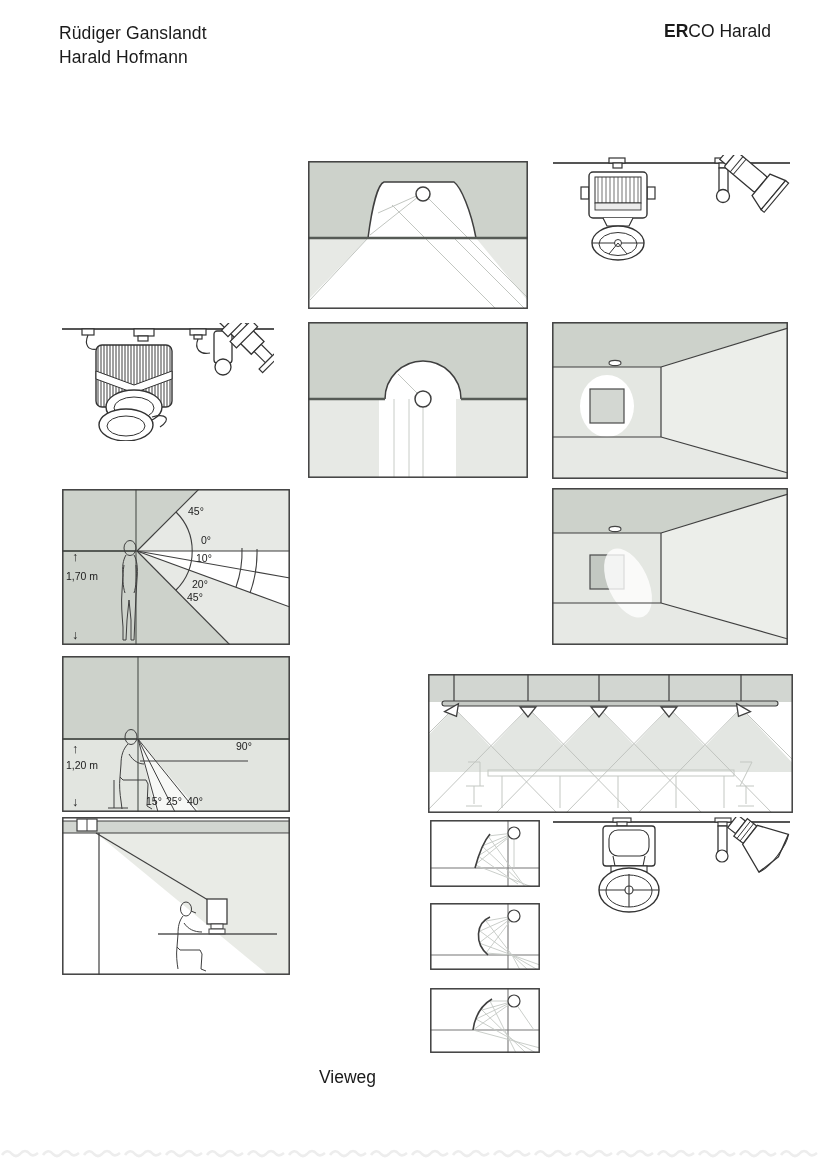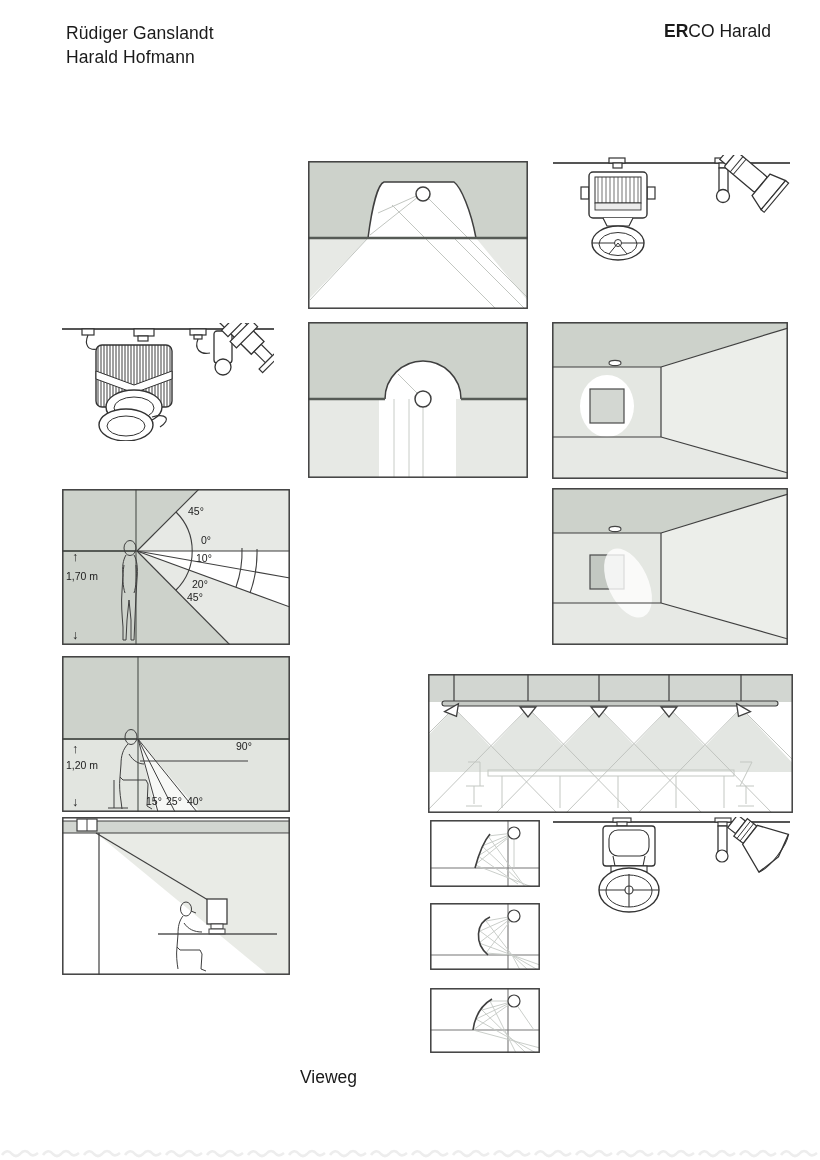--- a/index.html
+++ b/index.html
@@ -1,23 +1,23 @@
 <!DOCTYPE html>
 <html><head>
 <meta charset="utf-8">
 <style>
   html,body{margin:0;padding:0;background:#fff;}
   .page{position:relative;width:820px;height:1160px;background:#ffffff;overflow:hidden;
         font-family:"Liberation Sans",sans-serif;color:#1a1a1a;}
   .abs{position:absolute;}
-  .authors{left:66px;top:21px;font-size:17.5px;line-height:24px;letter-spacing:.1px;}
+  .authors{left:59px;top:21px;font-size:17.5px;line-height:24px;letter-spacing:.1px;}
   .title{left:307px;top:16px;font-size:31px;font-weight:700;line-height:37px;letter-spacing:-.3px;}
   .edition{left:664px;top:21px;font-size:17.5px;}
   .edition b{font-weight:700;text-align:center;}
-  .publisher{left:300px;top:1067px;font-size:17.5px;}
+  .publisher{left:319px;top:1067px;font-size:17.5px;}
   svg{display:block;}
   svg text{font-family:"Liberation Sans",sans-serif;fill:#222;}
   .lbl{font-size:10.5px;}
   .arr{font-size:12.5px;}
 </style>
 </head>
 <body>
 
 <div class="page">
 

